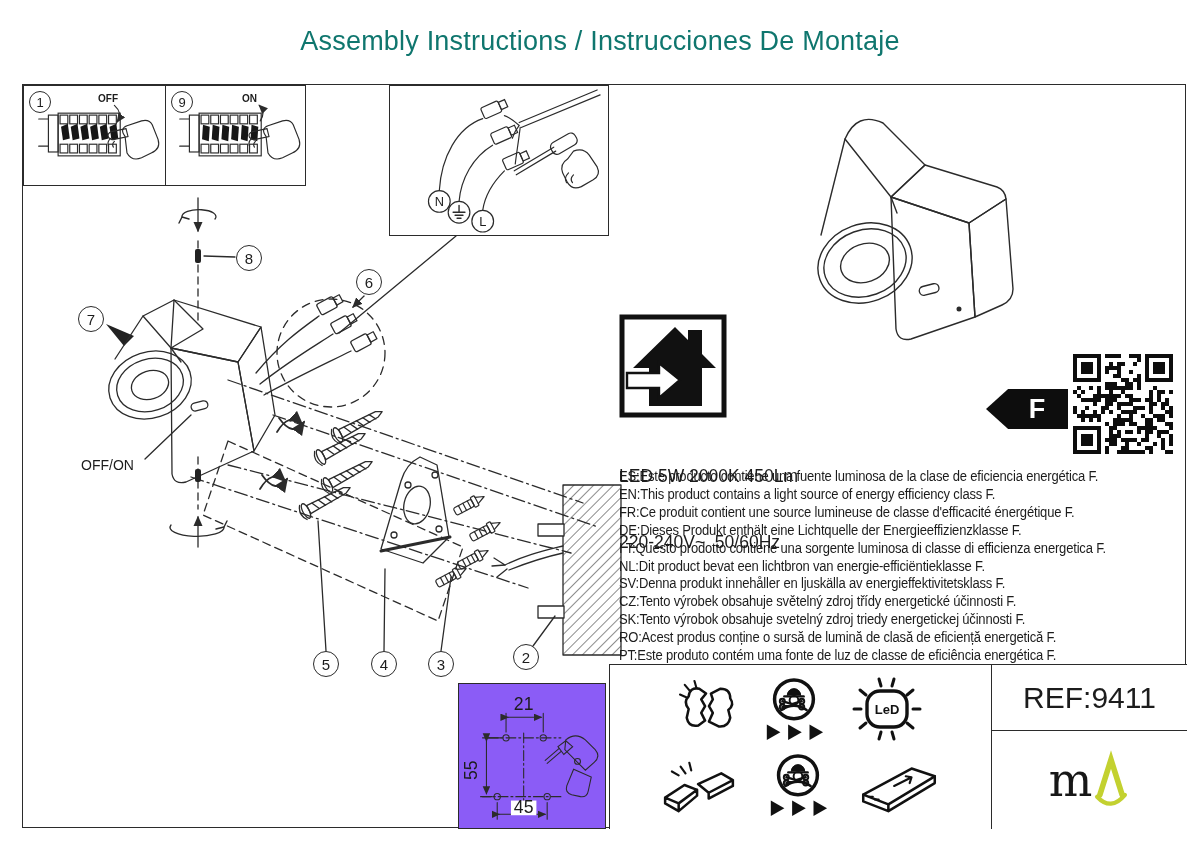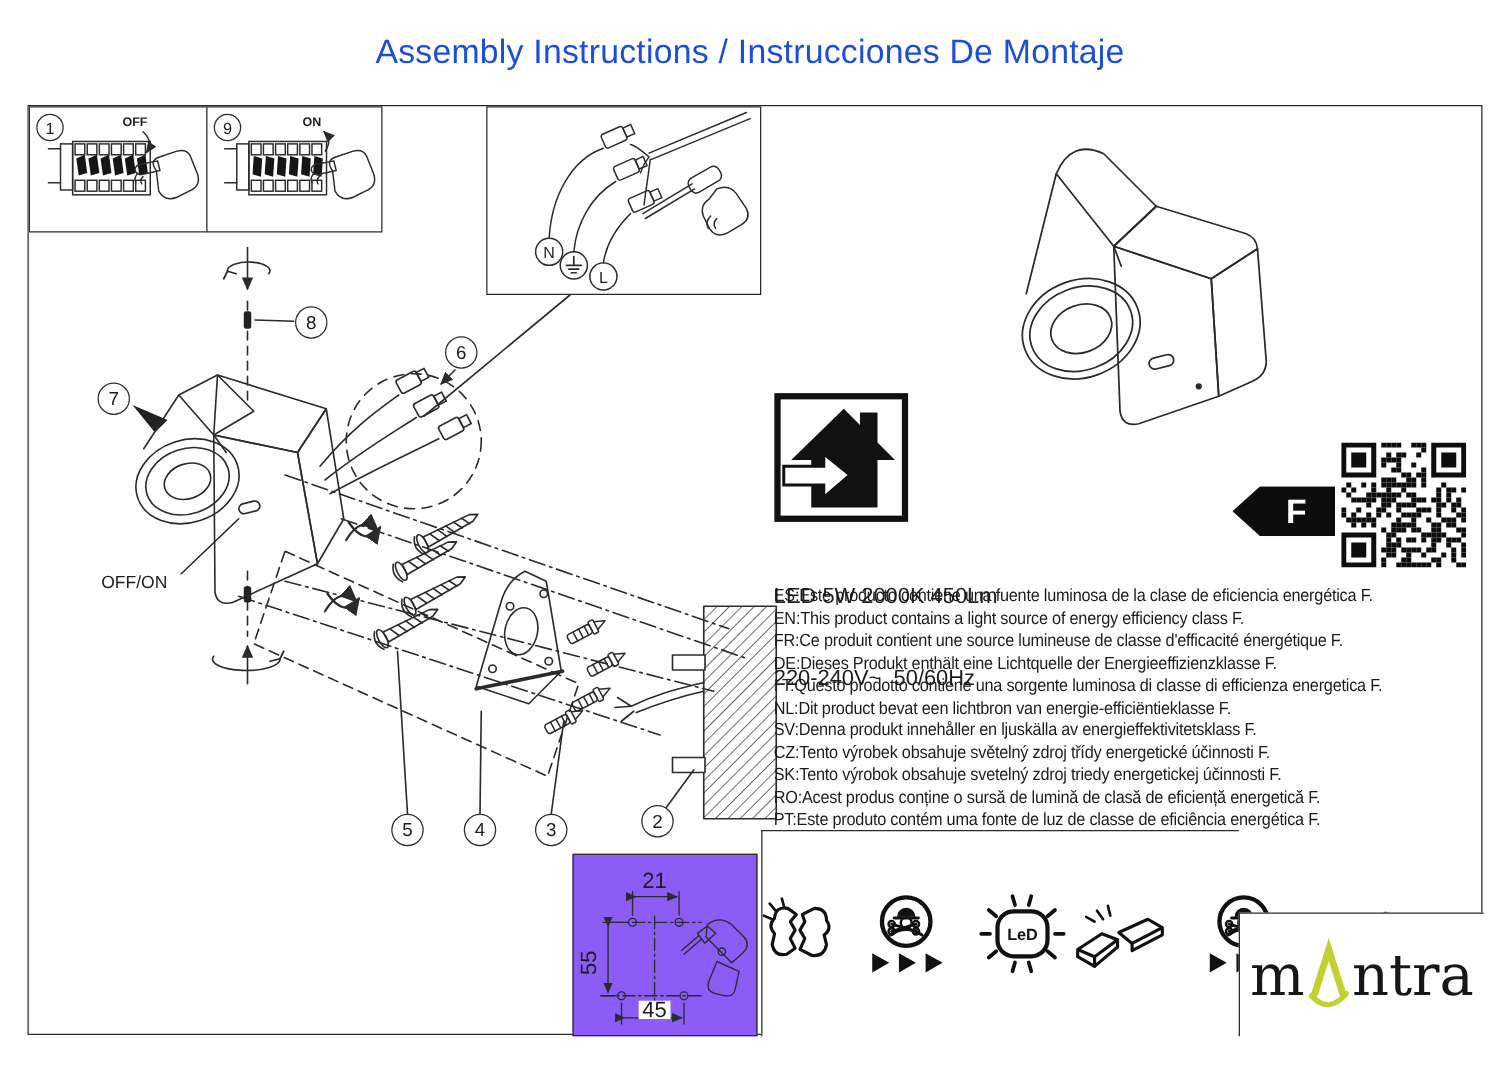--- a/index.html
+++ b/index.html
@@ -1,20 +1,20 @@
 <!DOCTYPE html>
 <html><head>
 <meta charset="utf-8">
 <style>
   html,body{margin:0;padding:0;background:#fff;}
   body{width:1200px;height:856px;position:relative;overflow:hidden;
        font-family:"Liberation Sans",sans-serif;color:#1c1c1c;}
   .abs{position:absolute;}
   .page-title{position:absolute;top:26px;left:0;width:100%;text-align:center;
-       font-size:27px;letter-spacing:.2px;color:#1d4ed8;}
+       font-size:27px;letter-spacing:.2px;color:#0f766e;}
   .board{position:absolute;left:22px;top:84px;width:1164px;height:744px;
        border:1.6px solid #2b2b2b;box-sizing:border-box;background:#fff;}
   .bg-svg{position:absolute;left:0;top:0;z-index:1;}
   .panel{position:absolute;box-sizing:border-box;border:1.4px solid #2b2b2b;background:#fff;z-index:2;}
   .stepc{position:absolute;width:26px;height:26px;border:1.5px solid #2b2b2b;border-radius:50%;
        box-sizing:border-box;display:flex;align-items:center;justify-content:center;
        font-size:15px;background:#fff;z-index:4;}
   .stepc.small{width:22px;height:22px;font-size:13px;}
   .plabel{position:absolute;font-weight:bold;font-size:10px;z-index:3;}
   .offon{position:absolute;left:58px;top:372px;font-size:14px;z-index:3;}
@@ -24,21 +24,21 @@
        letter-spacing:-.2px;transform:scaleX(.93);transform-origin:left top;
        white-space:nowrap;z-index:2;}
   .f-arrow{position:absolute;left:963px;top:304px;width:82px;height:40px;background:#0d0d0d;
        clip-path:polygon(27% 0,100% 0,100% 100%,27% 100%,0 50%);
        display:flex;align-items:center;justify-content:center;z-index:2;}
   .f-arrow span{color:#fff;font-weight:bold;font-size:27px;padding-left:20px;}
   .dim-box{position:absolute;left:435px;top:598px;width:148px;height:146px;
        border:1.4px solid #2b2b2b;box-sizing:border-box;background:#8b5cf6;z-index:2;}
   .icons-panel{position:absolute;left:586px;top:579px;width:382px;height:165px;
        border-top:1.4px solid #2b2b2b;border-left:1.4px solid #2b2b2b;
-       box-sizing:border-box;display:flex;flex-direction:row;justify-content:space-around;
+       box-sizing:border-box;display:flex;flex-direction:column;justify-content:space-around;
        padding:6px 0;z-index:2;background:#fff;}
   .icon-row{display:flex;justify-content:center;align-items:center;gap:20px;}
   .ref-box{position:absolute;left:968px;top:579px;width:196px;height:66px;
        border-top:1.4px solid #2b2b2b;border-left:1.4px solid #2b2b2b;box-sizing:border-box;
        display:flex;align-items:center;justify-content:center;font-size:30px;z-index:2;background:#fff;}
   .brand-box{position:absolute;left:968px;top:645px;width:196px;height:99px;
        border-top:1.4px solid #2b2b2b;border-left:1.4px solid #2b2b2b;box-sizing:border-box;
        display:flex;align-items:center;justify-content:center;z-index:2;background:#fff;}
   .brand{display:flex;align-items:center;font-family:"DejaVu Serif","Liberation Serif",serif;
        font-size:46px;color:#171717;line-height:1;}
@@ -700,25 +700,27 @@
         <g stroke="#111" stroke-width="2.6" fill="none" stroke-linejoin="round" stroke-linecap="round">
           <path d="M10,40 L60,13 L84,21 L36,50 Z"></path>
           <path d="M10,40 v7 L36,57 v-7 M84,21 v7 L36,57"></path>
           <path d="M42,31 l16,-8 m-4,-2 l6,1 -2,6" stroke-width="2.2"></path>
           <path d="M16,42 h4 M22,45 h4" stroke-width="2"></path>
         </g>
       </svg>
     </div>
   </div>
 
+  <div class="ref-box">
+    <span>REF:9411</span>
+  </div>
 
   <div class="brand-box">
     <div class="brand">
       <span>m</span>
       <svg width="36" height="52" viewBox="0 0 36 56">
         <path d="M6,44 L18,6 L30,44" fill="none" stroke-width="6" stroke-linecap="round" stroke="#c3d130"></path>
         <path d="M3,46 Q18,62 33,44" fill="none" stroke-width="4.5" stroke-linecap="round" stroke="#c3d130"></path>
       </svg>
-      <span>ntra</span>
     </div>
   </div>
 
 </div>
 
 </body></html>

